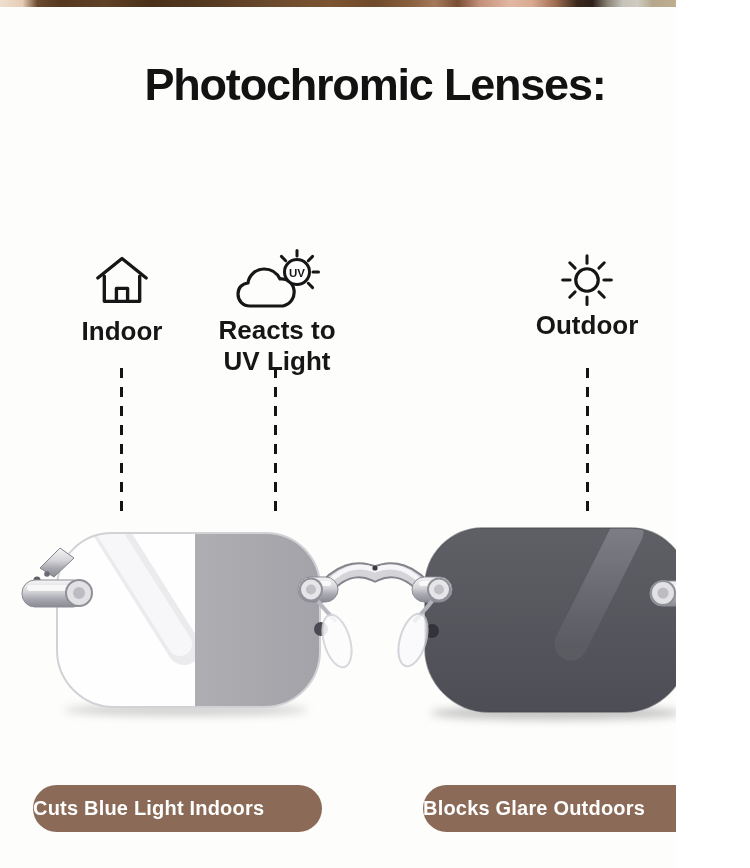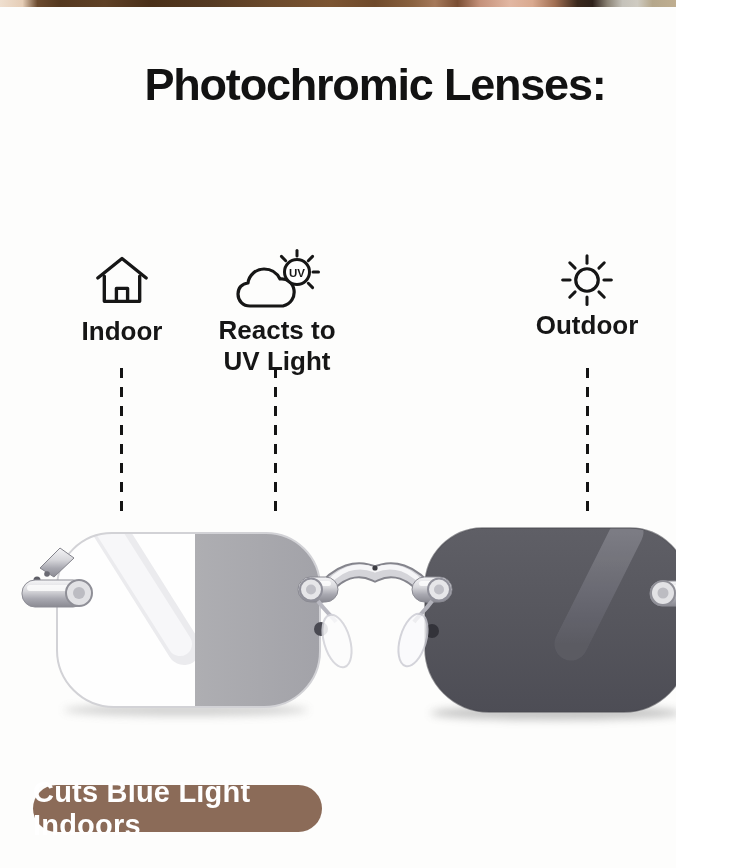--- a/index.html
+++ b/index.html
@@ -49,21 +49,21 @@
     background: repeating-linear-gradient(to bottom, #141414 0 10px, transparent 10px 19px);
   }
   .dash-indoor  { left: 120px; }
   .dash-uv      { left: 274px; }
   .dash-outdoor { left: 586px; }
   .glasses-svg { position: absolute; top: 498px; left: 0; }
   .pill {
     position: absolute; top: 785px; height: 47px;
     border-radius: 24px; background: #8b6b58; color: #ffffff;
     display: flex; align-items: center; 
-    font-size: 29px; font-weight: 600; letter-spacing: 0.2px;
+    font-size: 20px; font-weight: 600; letter-spacing: 0.2px;
   }
   .pill-left  { left: 33px;  width: 289px; }
   .pill-right { left: 423px; width: 295px; }
   .icon-stroke { stroke: #161616; fill: none; stroke-linecap: round; stroke-linejoin: round; }
 </style>
 </head>
 <body>
 
 <div class="canvas">
 
@@ -217,14 +217,17 @@
       <circle cx="321" cy="131" r="7" fill="#4a4a52"></circle>
       <circle cx="432" cy="133" r="7" fill="#33333a"></circle>
       <ellipse cx="337" cy="143" rx="13" ry="27" transform="rotate(-16 337 143)" fill="#fcfcfd" opacity="0.88" stroke="#d3d3d9" stroke-width="2"></ellipse>
       <ellipse cx="413" cy="142" rx="13" ry="27" transform="rotate(16 413 142)" fill="#fafafc" opacity="0.82" stroke="#cbcbd3" stroke-width="2"></ellipse>
     </g>
   </svg>
 
   <div class="pill pill-left">
     <span>Cuts Blue Light Indoors</span>
   </div>
+  <div class="pill pill-right">
+    <span>Blocks Glare Outdoors</span>
+  </div>
 
 </div>
 
 </body></html>

